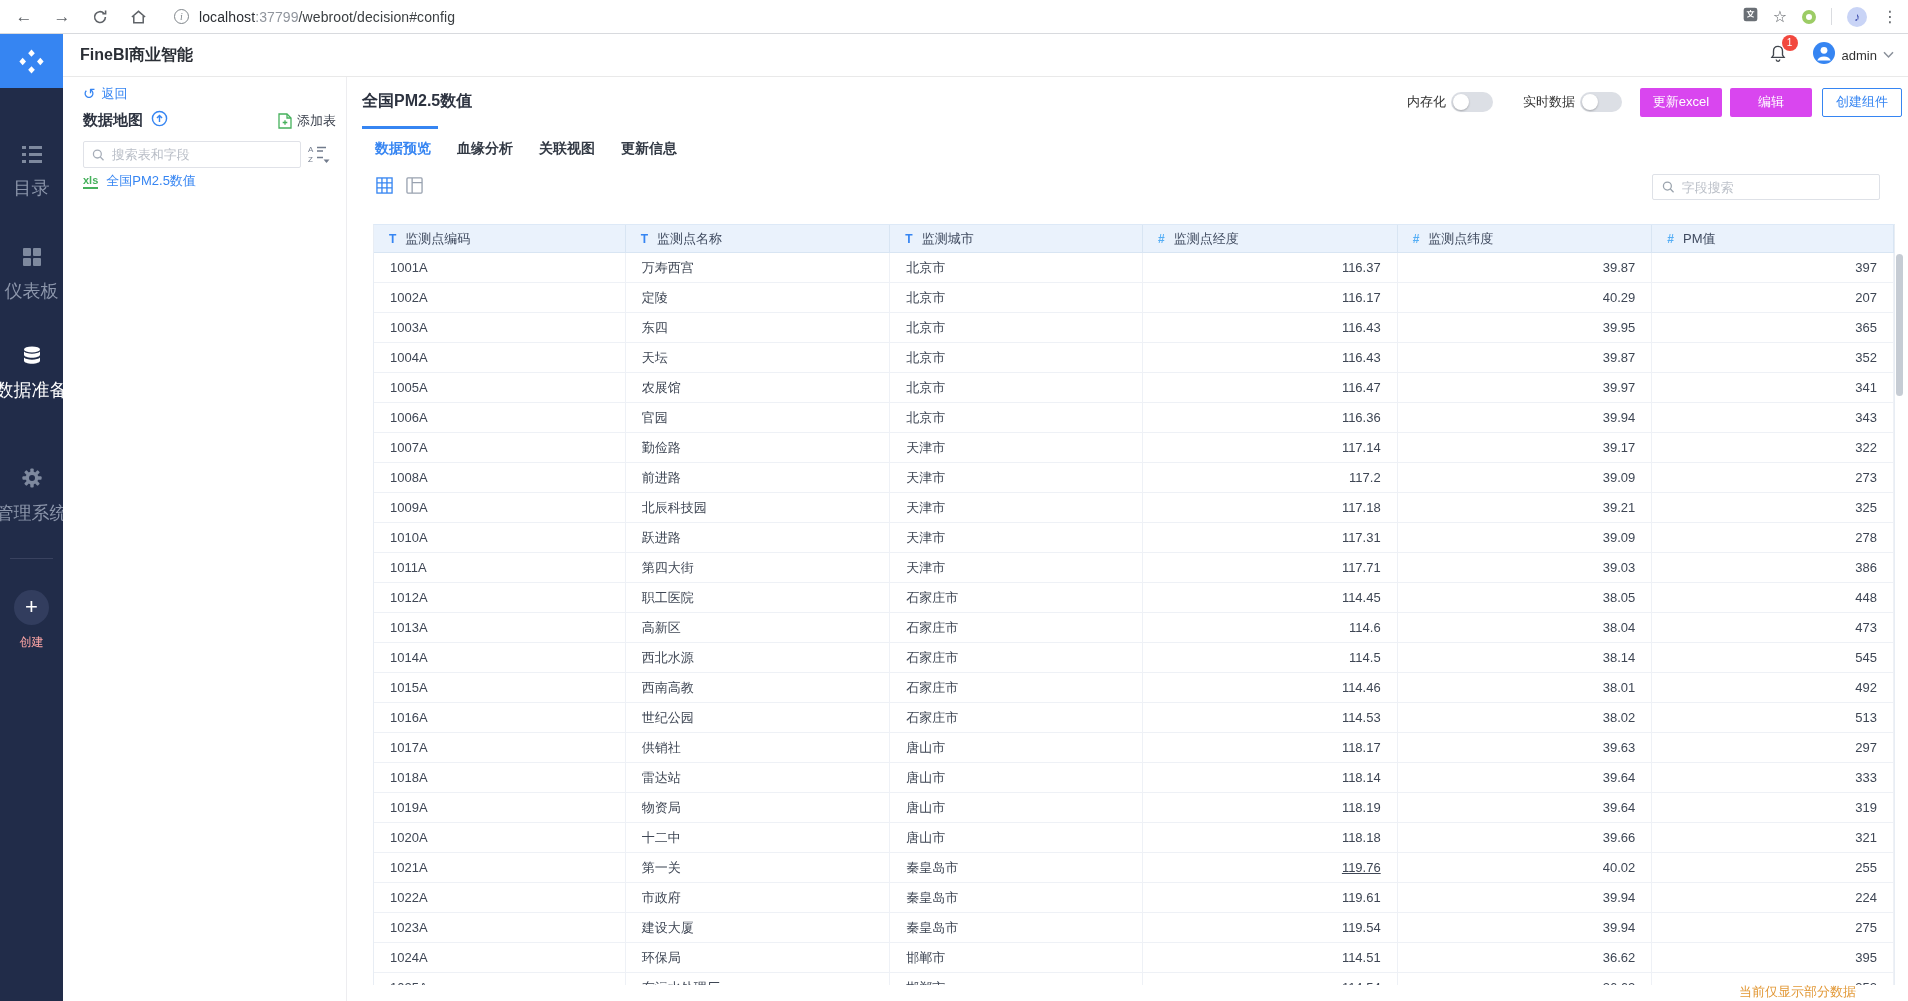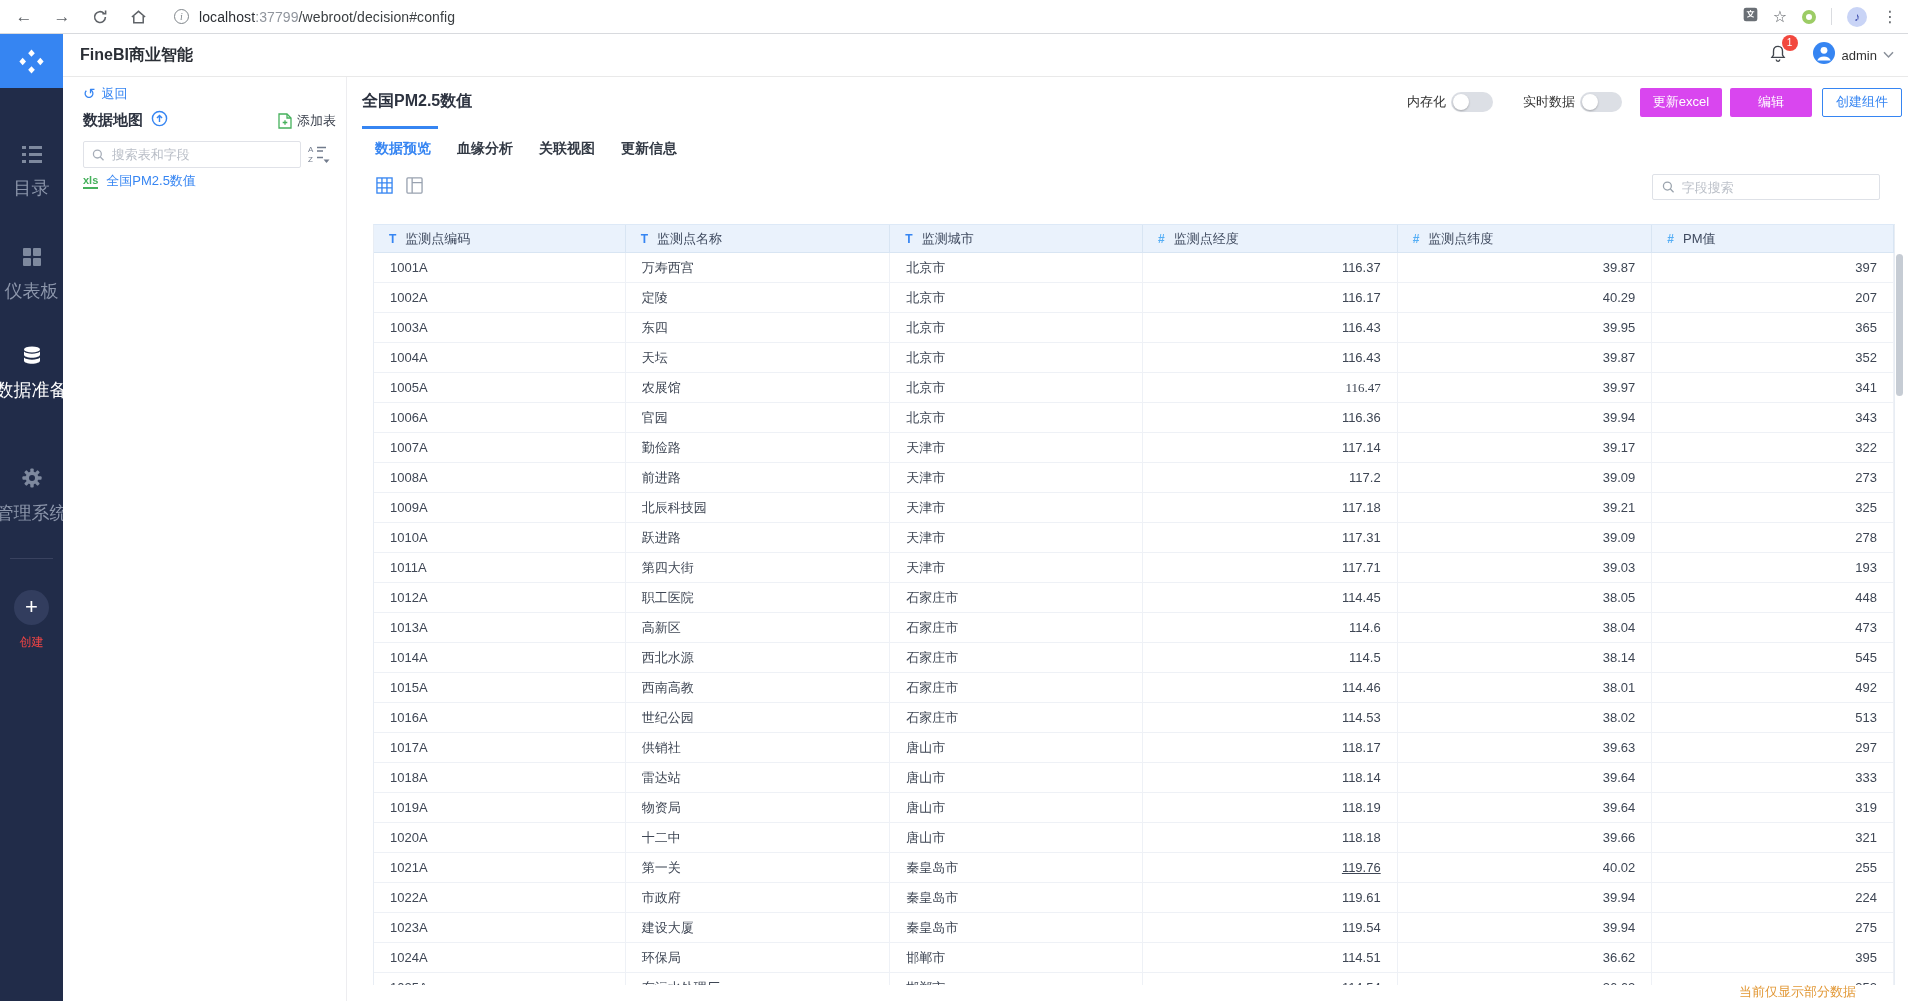--- a/index.html
+++ b/index.html
@@ -36,21 +36,21 @@
 
   
   .sidebar { position:absolute; left:0; top:34px; width:63px; bottom:0; background:#212c49; }
   .logo-tile { width:63px; height:54px; background:#3685f2; display:flex; align-items:center; justify-content:center; cursor:pointer; }
   .side-item { position:absolute; left:0; width:63px; display:flex; flex-direction:column; align-items:center; gap:9px; cursor:pointer; }
   .side-item .lbl { font-size:18px; color:#8c96ab; white-space:nowrap; }
   .side-item.active .lbl { color:#ffffff; }
   .side-divider { position:absolute; left:10px; top:524px; width:43px; height:1px; background:#39425f; }
   .plus-btn { position:absolute; left:14px; top:556px; width:35px; height:35px; border-radius:50%;
     background:#323d5e; color:#fff; font-size:22px; line-height:33px; text-align:center; cursor:pointer; }
-  .create-lbl { position:absolute; left:0; top:600px; width:63px; text-align:center; font-size:12px; color:#ef4444; }
+  .create-lbl { position:absolute; left:0; top:600px; width:63px; text-align:center; font-size:12px; color:#fca5a5; }
 
   
   .panel { position:absolute; left:63px; top:77px; width:284px; bottom:0; background:#fff; border-right:1px solid #ededf0; }
   .back-link { position:absolute; left:20px; top:8px; display:flex; align-items:center; gap:6px;
     color:#3685f2; font-size:13px; cursor:pointer; }
   .back-link .u { font-size:15px; }
   .panel-title-row { position:absolute; left:20px; top:33px; right:10px; display:flex; align-items:center; }
   .panel-title { font-size:15px; font-weight:700; color:#2d3340; margin-right:8px; }
   .addtable { margin-left:auto; display:flex; align-items:center; gap:5px; font-size:13px; color:#3b414d; cursor:pointer; }
   .psearch { position:absolute; left:20px; top:64px; width:218px; height:27px; border:1px solid #e0e2e8;
@@ -377,21 +377,21 @@
             <div class="td" style="width: 265px;">天坛</div>
             <div class="td" style="width: 253px;">北京市</div>
             <div class="td num" style="width: 255px;">116.43</div>
             <div class="td num" style="width: 255px;">39.87</div>
             <div class="td num" style="width: 242px;">352</div>
           </div>
           <div class="tr">
             <div class="td" style="width: 252px;">1005A</div>
             <div class="td" style="width: 265px;">农展馆</div>
             <div class="td" style="width: 253px;">北京市</div>
-            <div class="td num" style="width: 255px; font-family: Liberation Serif, serif;">116.47</div>
+            <div class="td num" style="width: 255px;">116.47</div>
             <div class="td num" style="width: 255px;">39.97</div>
             <div class="td num" style="width: 242px;">341</div>
           </div>
           <div class="tr">
             <div class="td" style="width: 252px;">1006A</div>
             <div class="td" style="width: 265px;">官园</div>
             <div class="td" style="width: 253px;">北京市</div>
             <div class="td num" style="width: 255px;">116.36</div>
             <div class="td num" style="width: 255px;">39.94</div>
             <div class="td num" style="width: 242px;">343</div>
@@ -427,21 +427,21 @@
             <div class="td num" style="width: 255px;">117.31</div>
             <div class="td num" style="width: 255px;">39.09</div>
             <div class="td num" style="width: 242px;">278</div>
           </div>
           <div class="tr">
             <div class="td" style="width: 252px;">1011A</div>
             <div class="td" style="width: 265px;">第四大街</div>
             <div class="td" style="width: 253px;">天津市</div>
             <div class="td num" style="width: 255px;">117.71</div>
             <div class="td num" style="width: 255px;">39.03</div>
-            <div class="td num" style="width: 242px;">193</div>
+            <div class="td num" style="width: 242px;">386</div>
           </div>
           <div class="tr">
             <div class="td" style="width: 252px;">1012A</div>
             <div class="td" style="width: 265px;">职工医院</div>
             <div class="td" style="width: 253px;">石家庄市</div>
             <div class="td num" style="width: 255px;">114.45</div>
             <div class="td num" style="width: 255px;">38.05</div>
             <div class="td num" style="width: 242px;">448</div>
           </div>
           <div class="tr">

